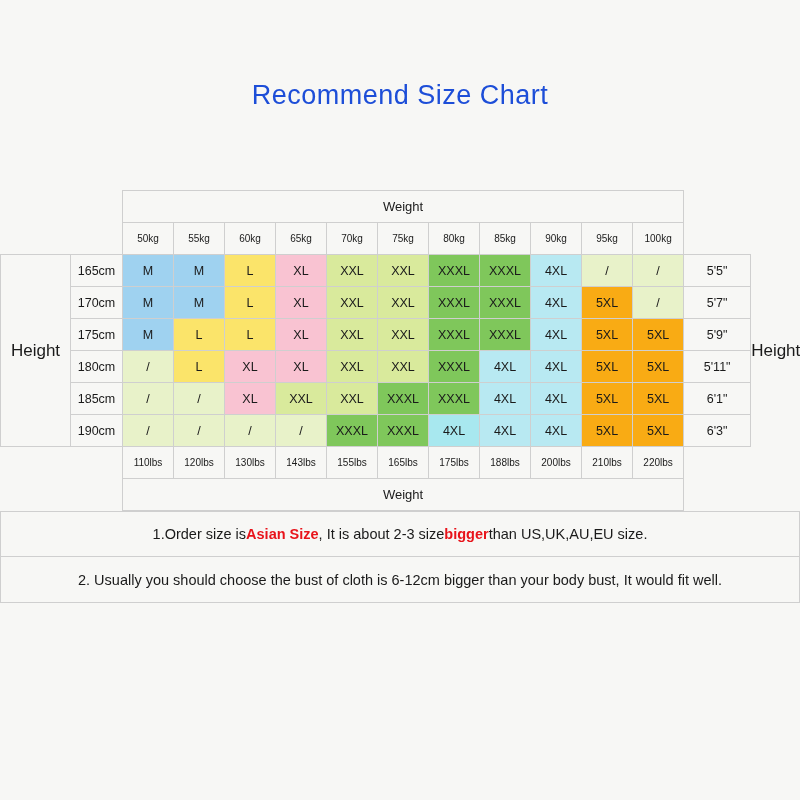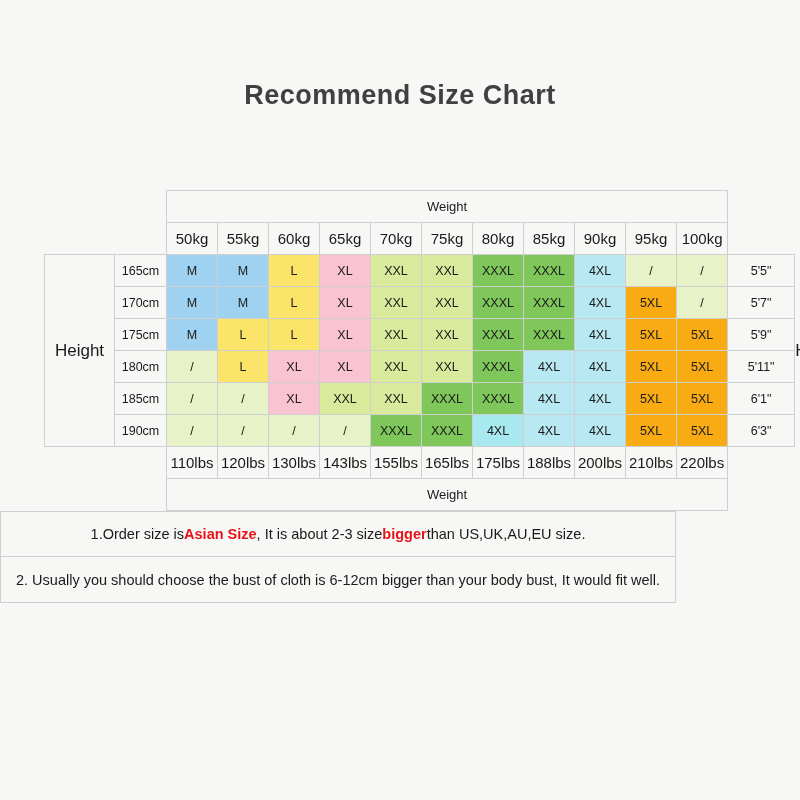--- a/index.html
+++ b/index.html
@@ -21,30 +21,29 @@
     box-sizing: border-box;
   }
   .title-area {
     height: 190px;
     display: flex;
     align-items: center;
     justify-content: center;
   }
   .chart-title {
     font-size: 27px;
-    font-weight: bold;
+    font-weight: normal;
     letter-spacing: 0.5px;
-    color: #404040;
+    color: #1d4ed8;
   }
   table.size-table {
     border-collapse: collapse;
     table-layout: fixed;
     width: 642px;
     font-size: 12.5px;
-    margin-left: 44px;
   }
   table.size-table td,
   table.size-table th {
     border: 1px solid #cfcfcf;
     text-align: center;
     vertical-align: middle;
     font-weight: normal;
     padding: 0;
     height: 31px;
     color: #1a1a1a;
@@ -56,38 +55,38 @@
   .blank-left, .blank-right {
     background: #f7f7f5;
   }
   .hdr-weight {
     font-weight: bold;
     font-size: 13px;
     height: 36px;
     background: #f7f7f5;
   }
   .hdr-kg, .hdr-lbs {
-    font-size: 15px;
+    font-size: 10px;
     background: #f7f7f5;
     height: 33px;
   }
   .row-height-label, .row-ft-label {
     font-size: 12.5px;
     background: #f7f7f5;
   }
   .side-height {
     font-weight: bold;
     font-size: 17px;
     background: #f7f7f5;
   }
   .cell {
     font-size: 12.5px;
   }
   .notes {
-    width: 676px;
+    width: 800px;
     box-sizing: border-box;
   }
   .note {
     border: 1px solid #cfcfcf;
     border-top: none;
     height: 46px;
     display: flex;
     align-items: center;
     justify-content: center;
     font-size: 14.5px;

